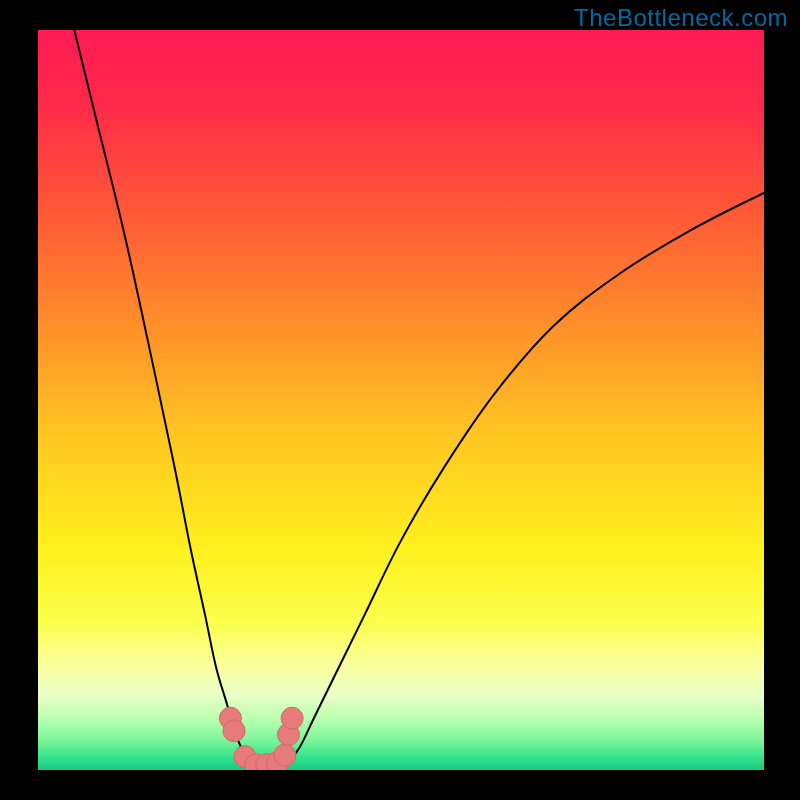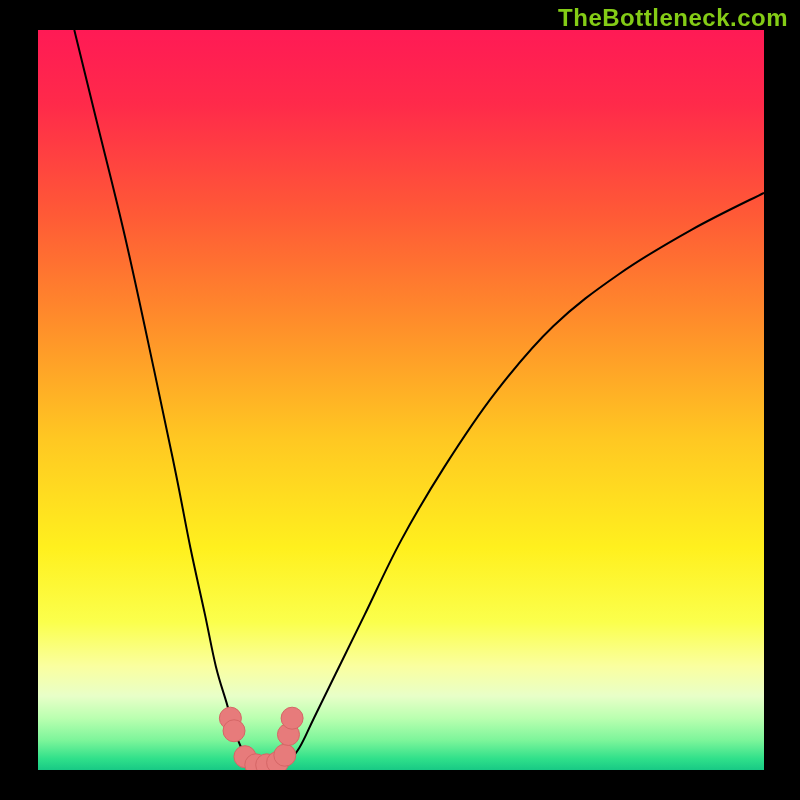--- a/index.html
+++ b/index.html
@@ -16,23 +16,23 @@
     top: 0;
     left: 0;
     width: 800px;
     height: 800px;
     background: #000;
   }
   .watermark {
     position: absolute;
     top: 4px;
     right: 12px;
-    color: #84cc16;
+    color: #0369a1;
     font-size: 24px;
-    font-weight: 700;
+    font-weight: 400;
     letter-spacing: 0.5px;
     user-select: none;
     margin-left: 22px;
   }
   .plot-wrap {
     position: absolute;
     left: 38px;
     top: 30px;
     width: 726px;
     height: 740px;

